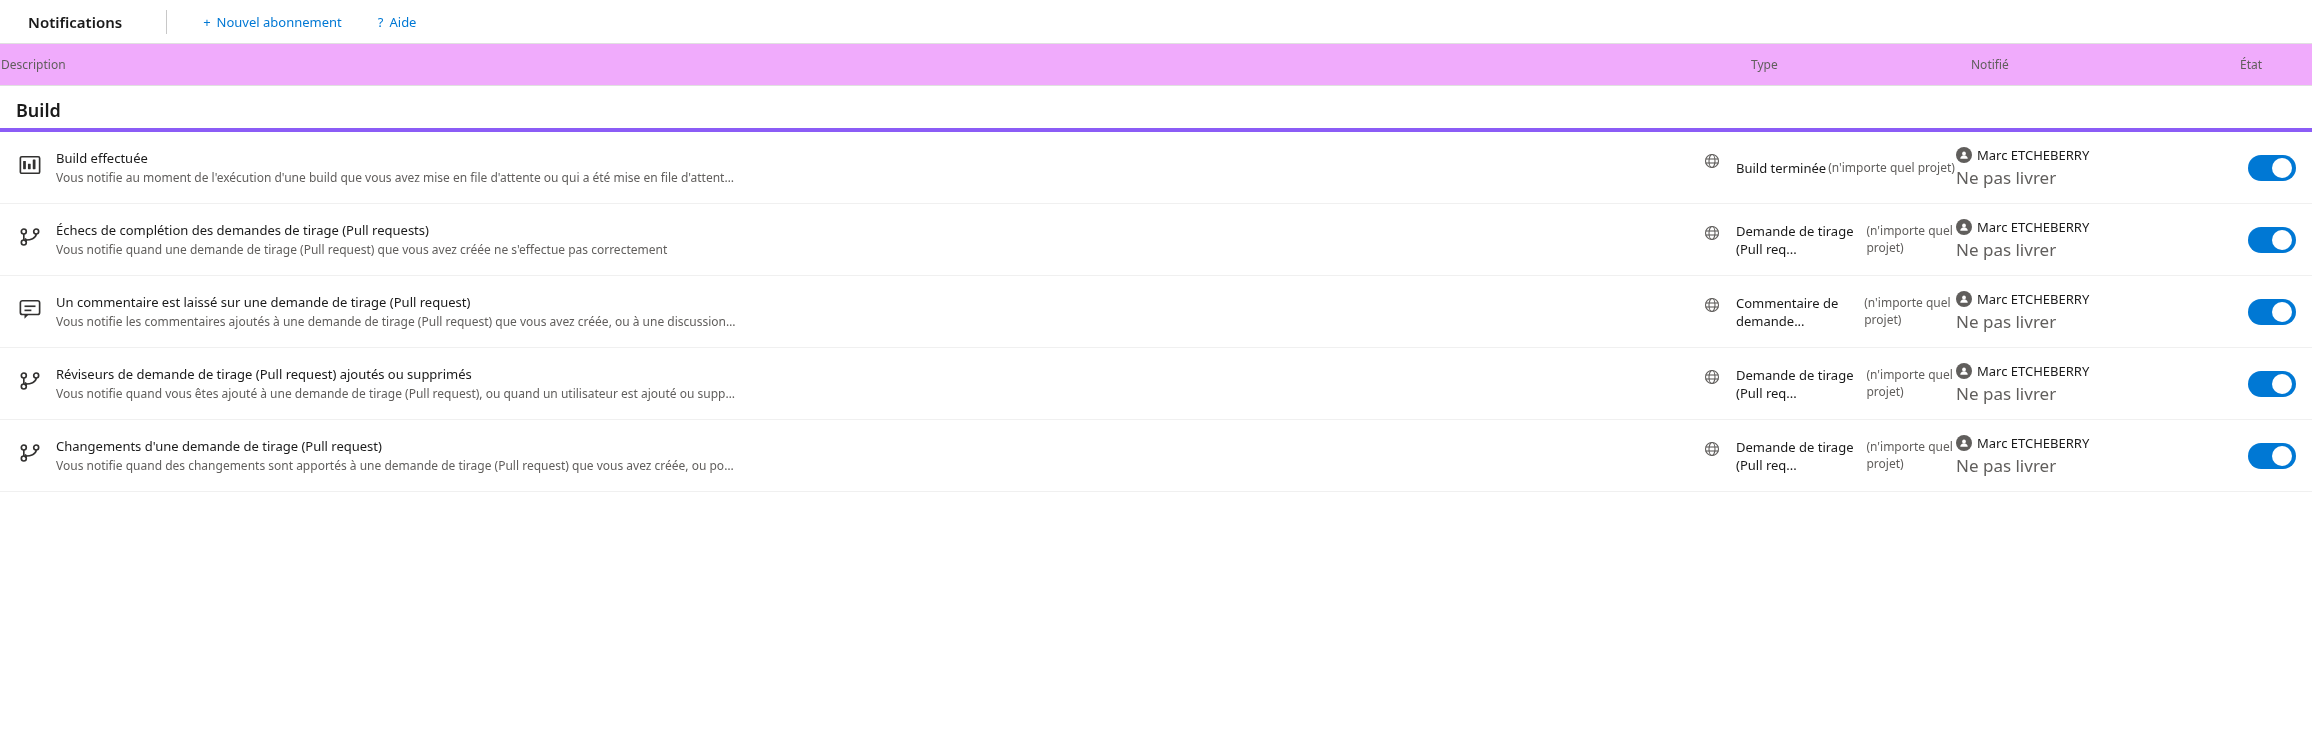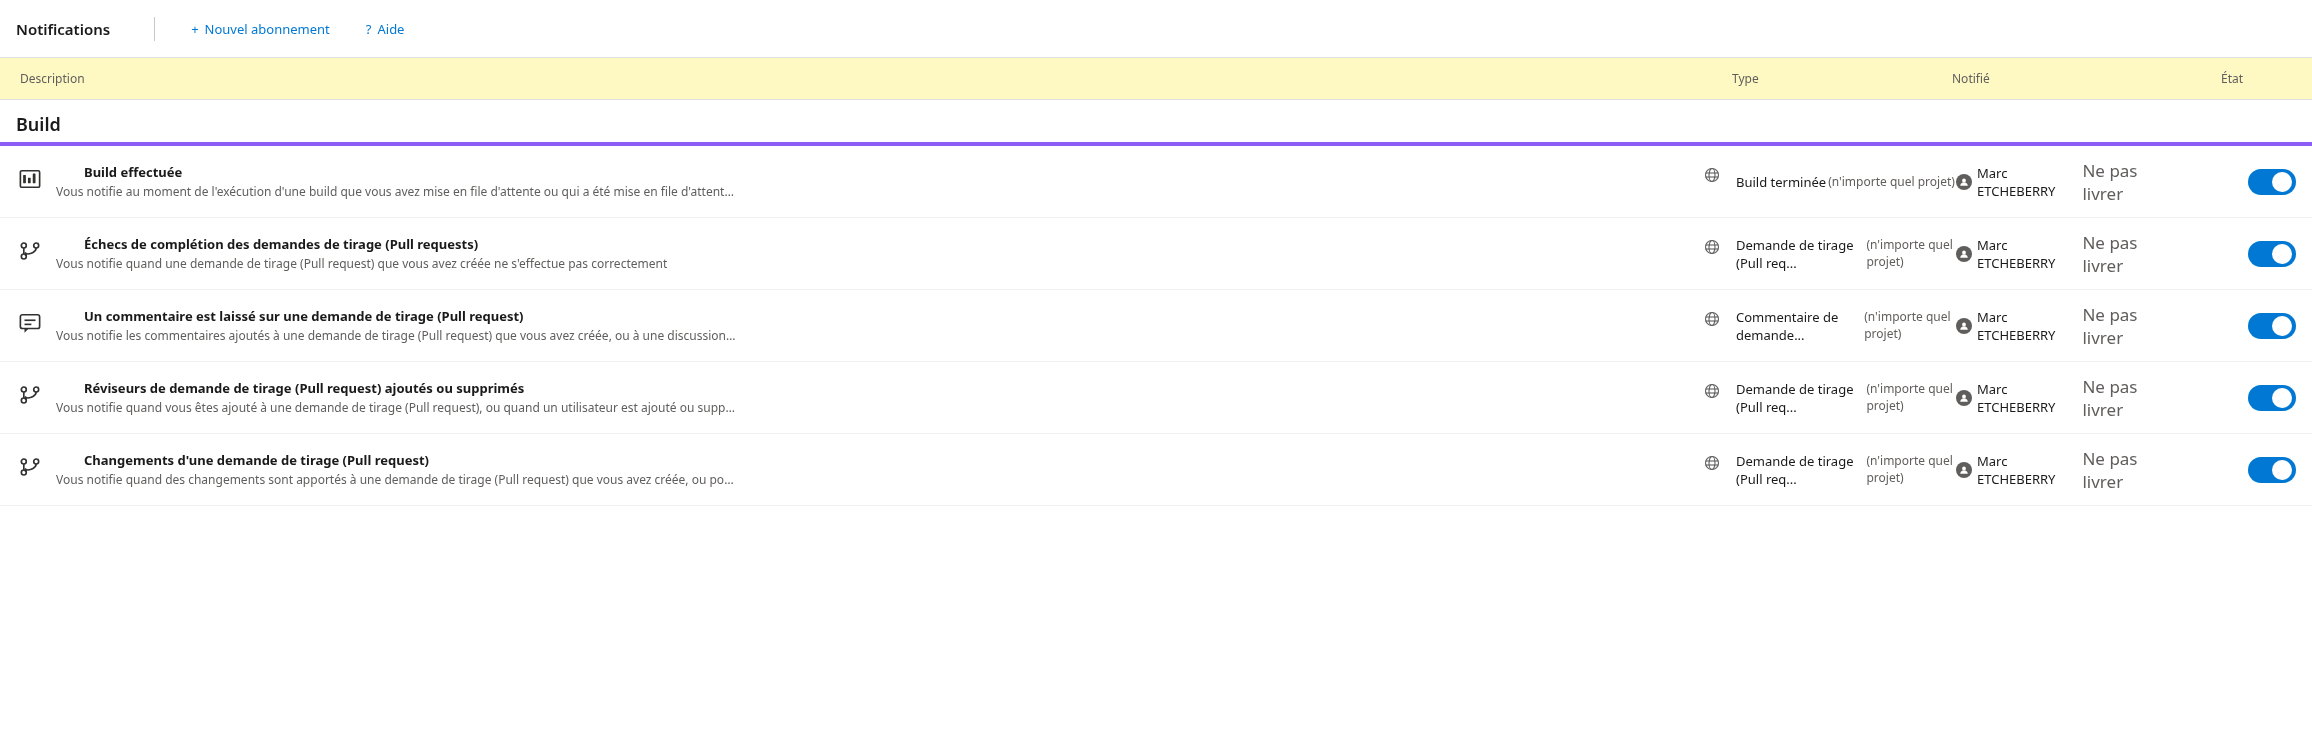--- a/index.html
+++ b/index.html
@@ -7,22 +7,22 @@
       font-family: "Segoe UI", system-ui, -apple-system, sans-serif;
       font-size: 13px;
       color: #1a1a1a;
       background: #fff;
     }
 
     
     .toolbar {
       display: flex;
       align-items: center;
-      height: 58px;
-      padding: 0 16px;
+      height: 44px;
+      padding: 0 28px;
       border-bottom: 1px solid #e0e0e0;
       gap: 12px;
     }
     .toolbar-title {
       font-size: 15px;
       font-weight: 600;
       color: #1a1a1a;
       padding-right: 16px;
     }
     .toolbar-divider {
@@ -46,23 +46,23 @@
     }
     .toolbar-btn .icon { font-size: 13px; }
 
     
     .table-container {
       width: 100%;
     }
     .table-header {
       display: grid;
       grid-template-columns: 1fr 220px 220px 120px;
-      padding: 8px 20px;
+      padding: 8px 1px;
       border-bottom: 1px solid #e0e0e0;
-      background: #fef9c3;
+      background: #f0abfc;
     }
     .col-header {
       font-size: 12px;
       color: #605e5c;
       font-weight: 400;
       padding: 4px 0;
     }
 
     
     .section-header {
@@ -105,23 +105,22 @@
     }
     .notif-text-group {
       display: flex;
       flex-direction: column;
       gap: 3px;
       flex: 1;
       min-width: 0;
     }
     .notif-title {
       font-size: 13px;
-      font-weight: 700;
+      font-weight: 400;
       color: #1a1a1a;
-      margin-left: 28px;
     }
     .notif-desc-text {
       font-size: 12px;
       color: #605e5c;
       line-height: 1.4;
       overflow: hidden;
       text-overflow: ellipsis;
       white-space: nowrap;
       max-width: 680px;
     }
@@ -144,21 +143,21 @@
       font-size: 13px;
       color: #1a1a1a;
     }
     .type-sub {
       font-size: 12px;
       color: #605e5c;
     }
 
     .notif-notifie {
       display: flex;
-      flex-direction: row;
+      flex-direction: column;
       gap: 2px;
     }
     .notifie-user {
       display: flex;
       align-items: center;
       gap: 5px;
       font-size: 13px;
     }
     .notifie-user-icon {
       width: 16px;

